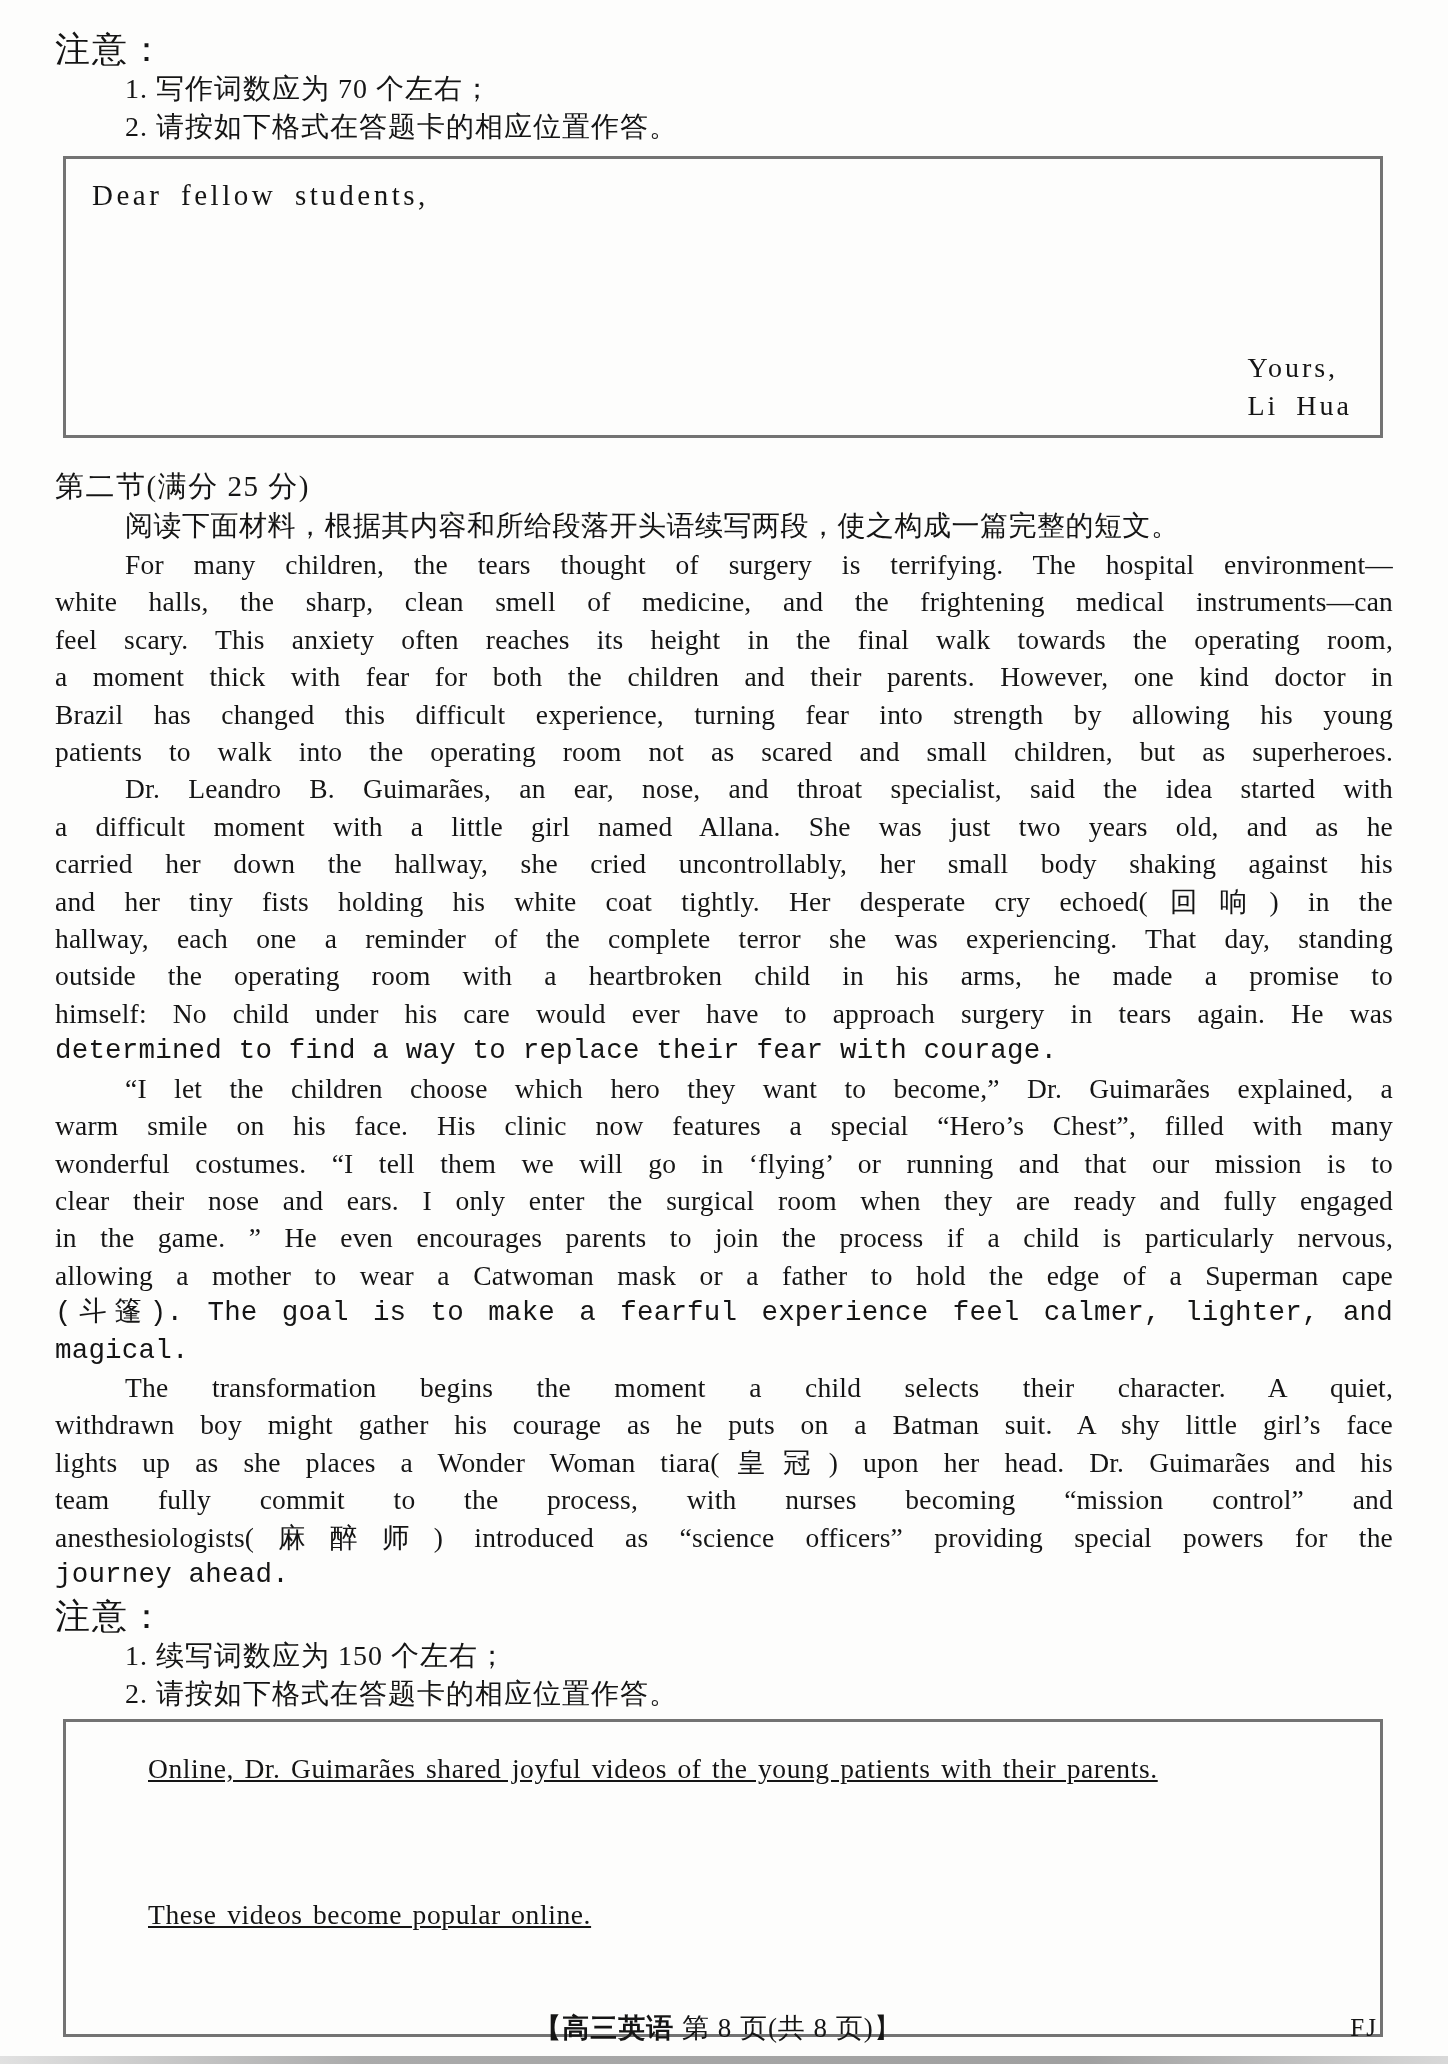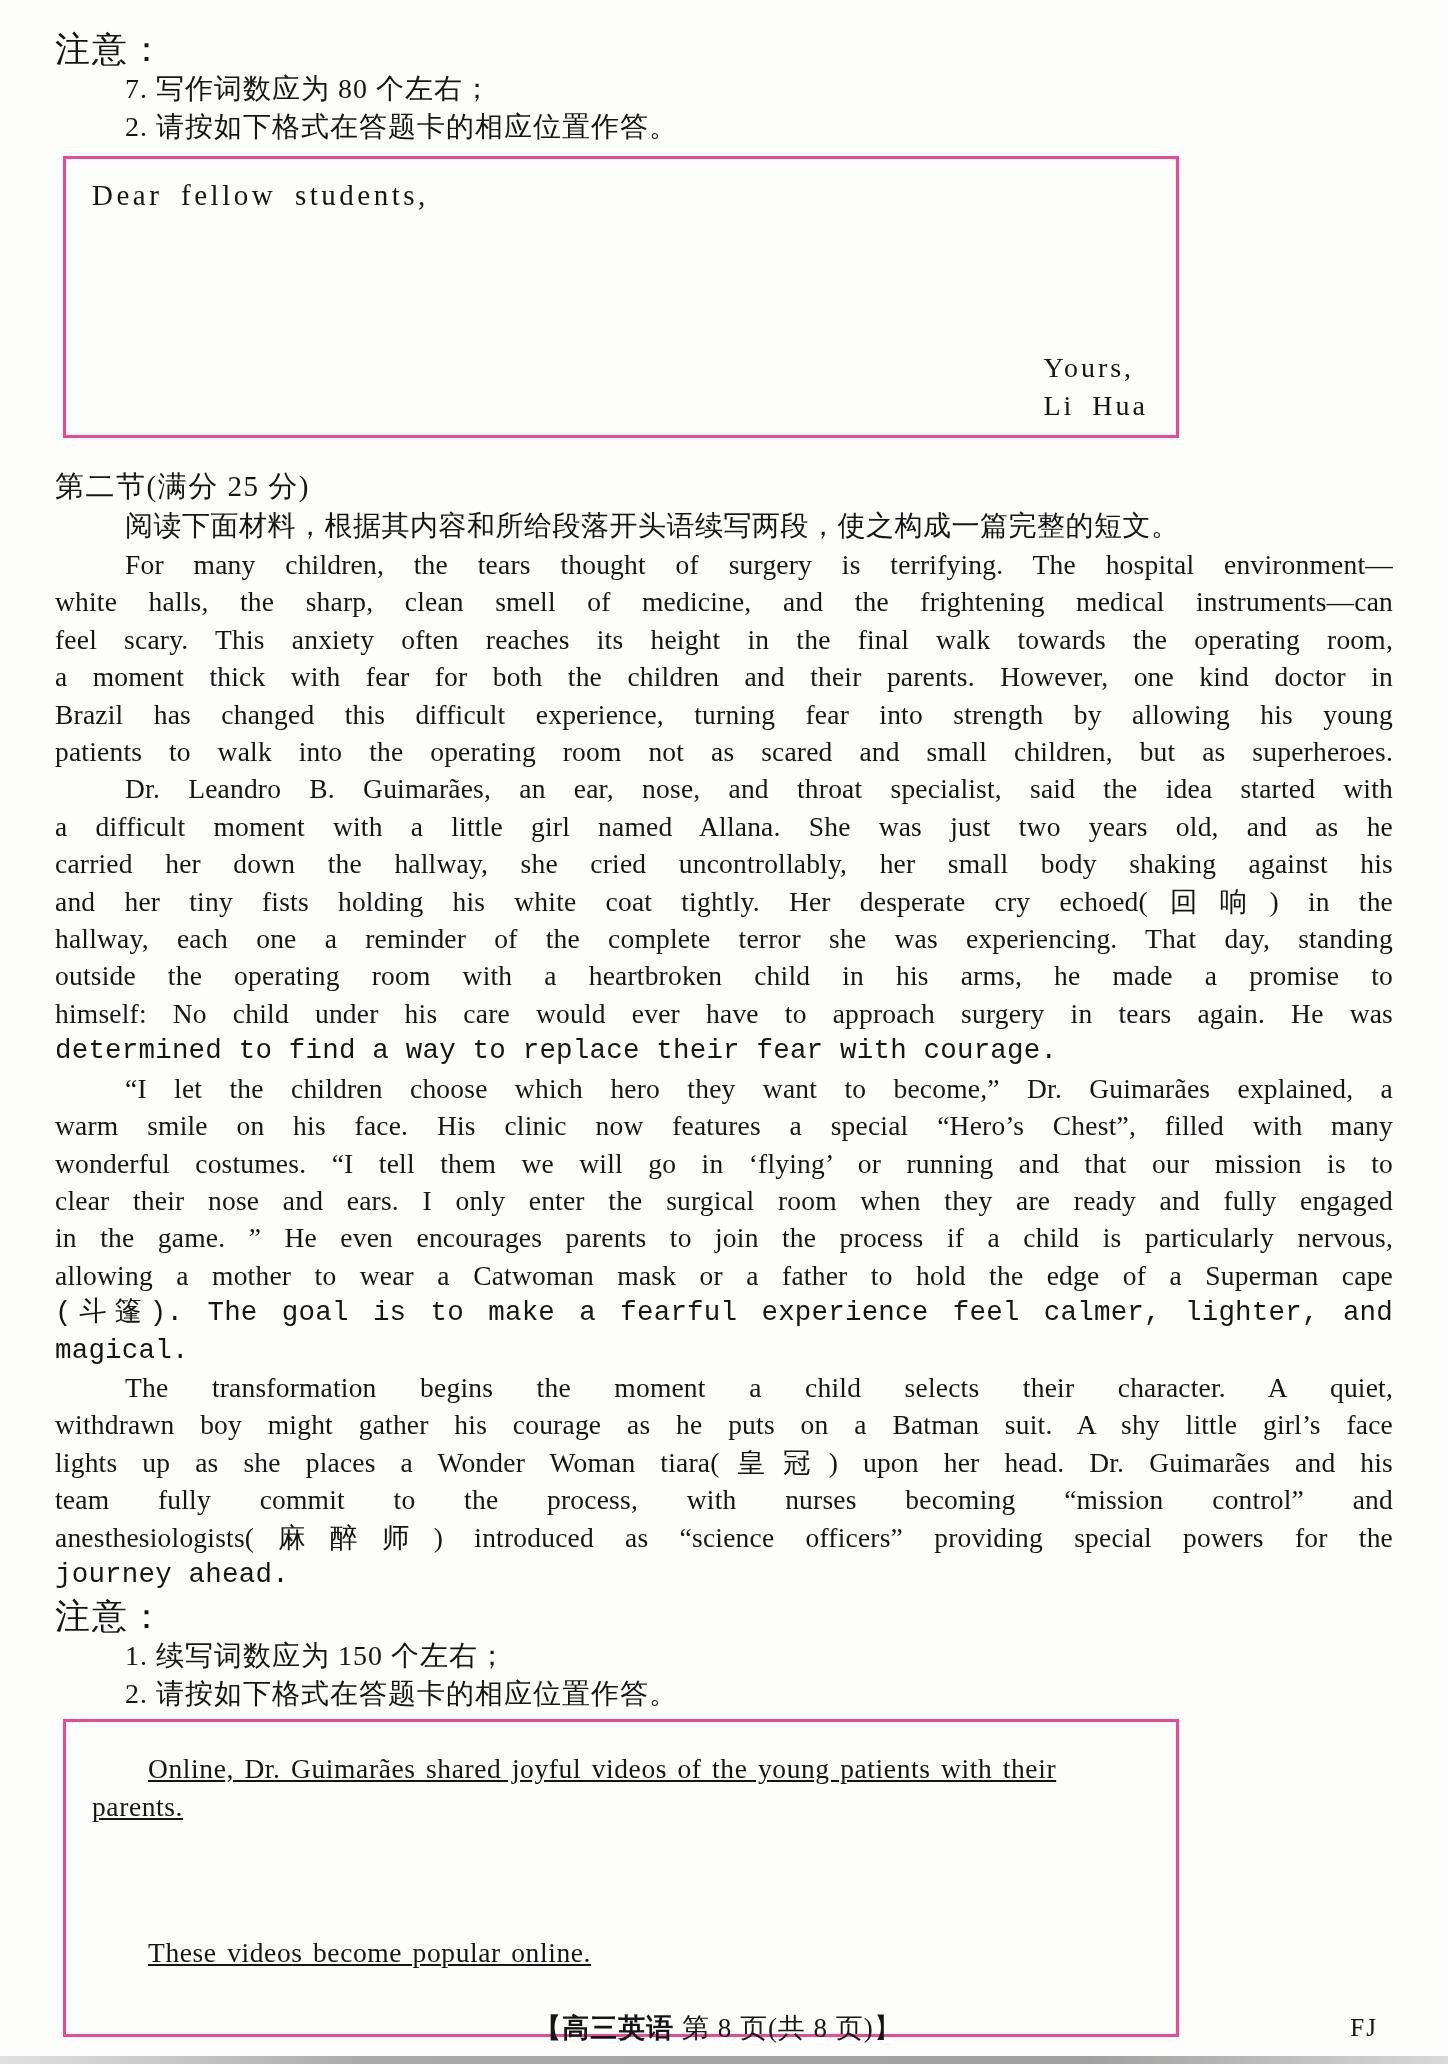--- a/index.html
+++ b/index.html
@@ -18,24 +18,24 @@
   
   .notice-label{
     font-size:35px;line-height:40px;letter-spacing:2px;
   }
   .notice-item{
     font-size:28px;line-height:38px;letter-spacing:1px;
     padding-left:70px;
   }
   
   .answer-box{
-    border:3px solid #ec4899;
+    border:3px solid #737373;
     box-sizing:border-box;
     position:relative;
-    width:1116px;
+    width:1320px;
     margin-left:8px;
   }
   .box1{
     margin-top:10px;
     height:282px;
     padding:20px 26px;
   }
   .salutation{
     font-size:29px;letter-spacing:3.5px;word-spacing:8px;
   }
@@ -94,21 +94,21 @@
     opacity:0.85;
   }
 </style>
 </head>
 <body>
 
 <div class="page">
 
   <div class="notice">
     <div class="notice-label">注意：</div>
-    <div class="notice-item">7. 写作词数应为 80 个左右；</div>
+    <div class="notice-item">1. 写作词数应为 70 个左右；</div>
     <div class="notice-item">2. 请按如下格式在答题卡的相应位置作答。</div>
   </div>
 
   <div class="answer-box box1">
     <div class="salutation">Dear fellow students,</div>
     <div class="closing-block">
       <div>Yours,</div>
       <div>Li Hua</div>
     </div>
   </div>

